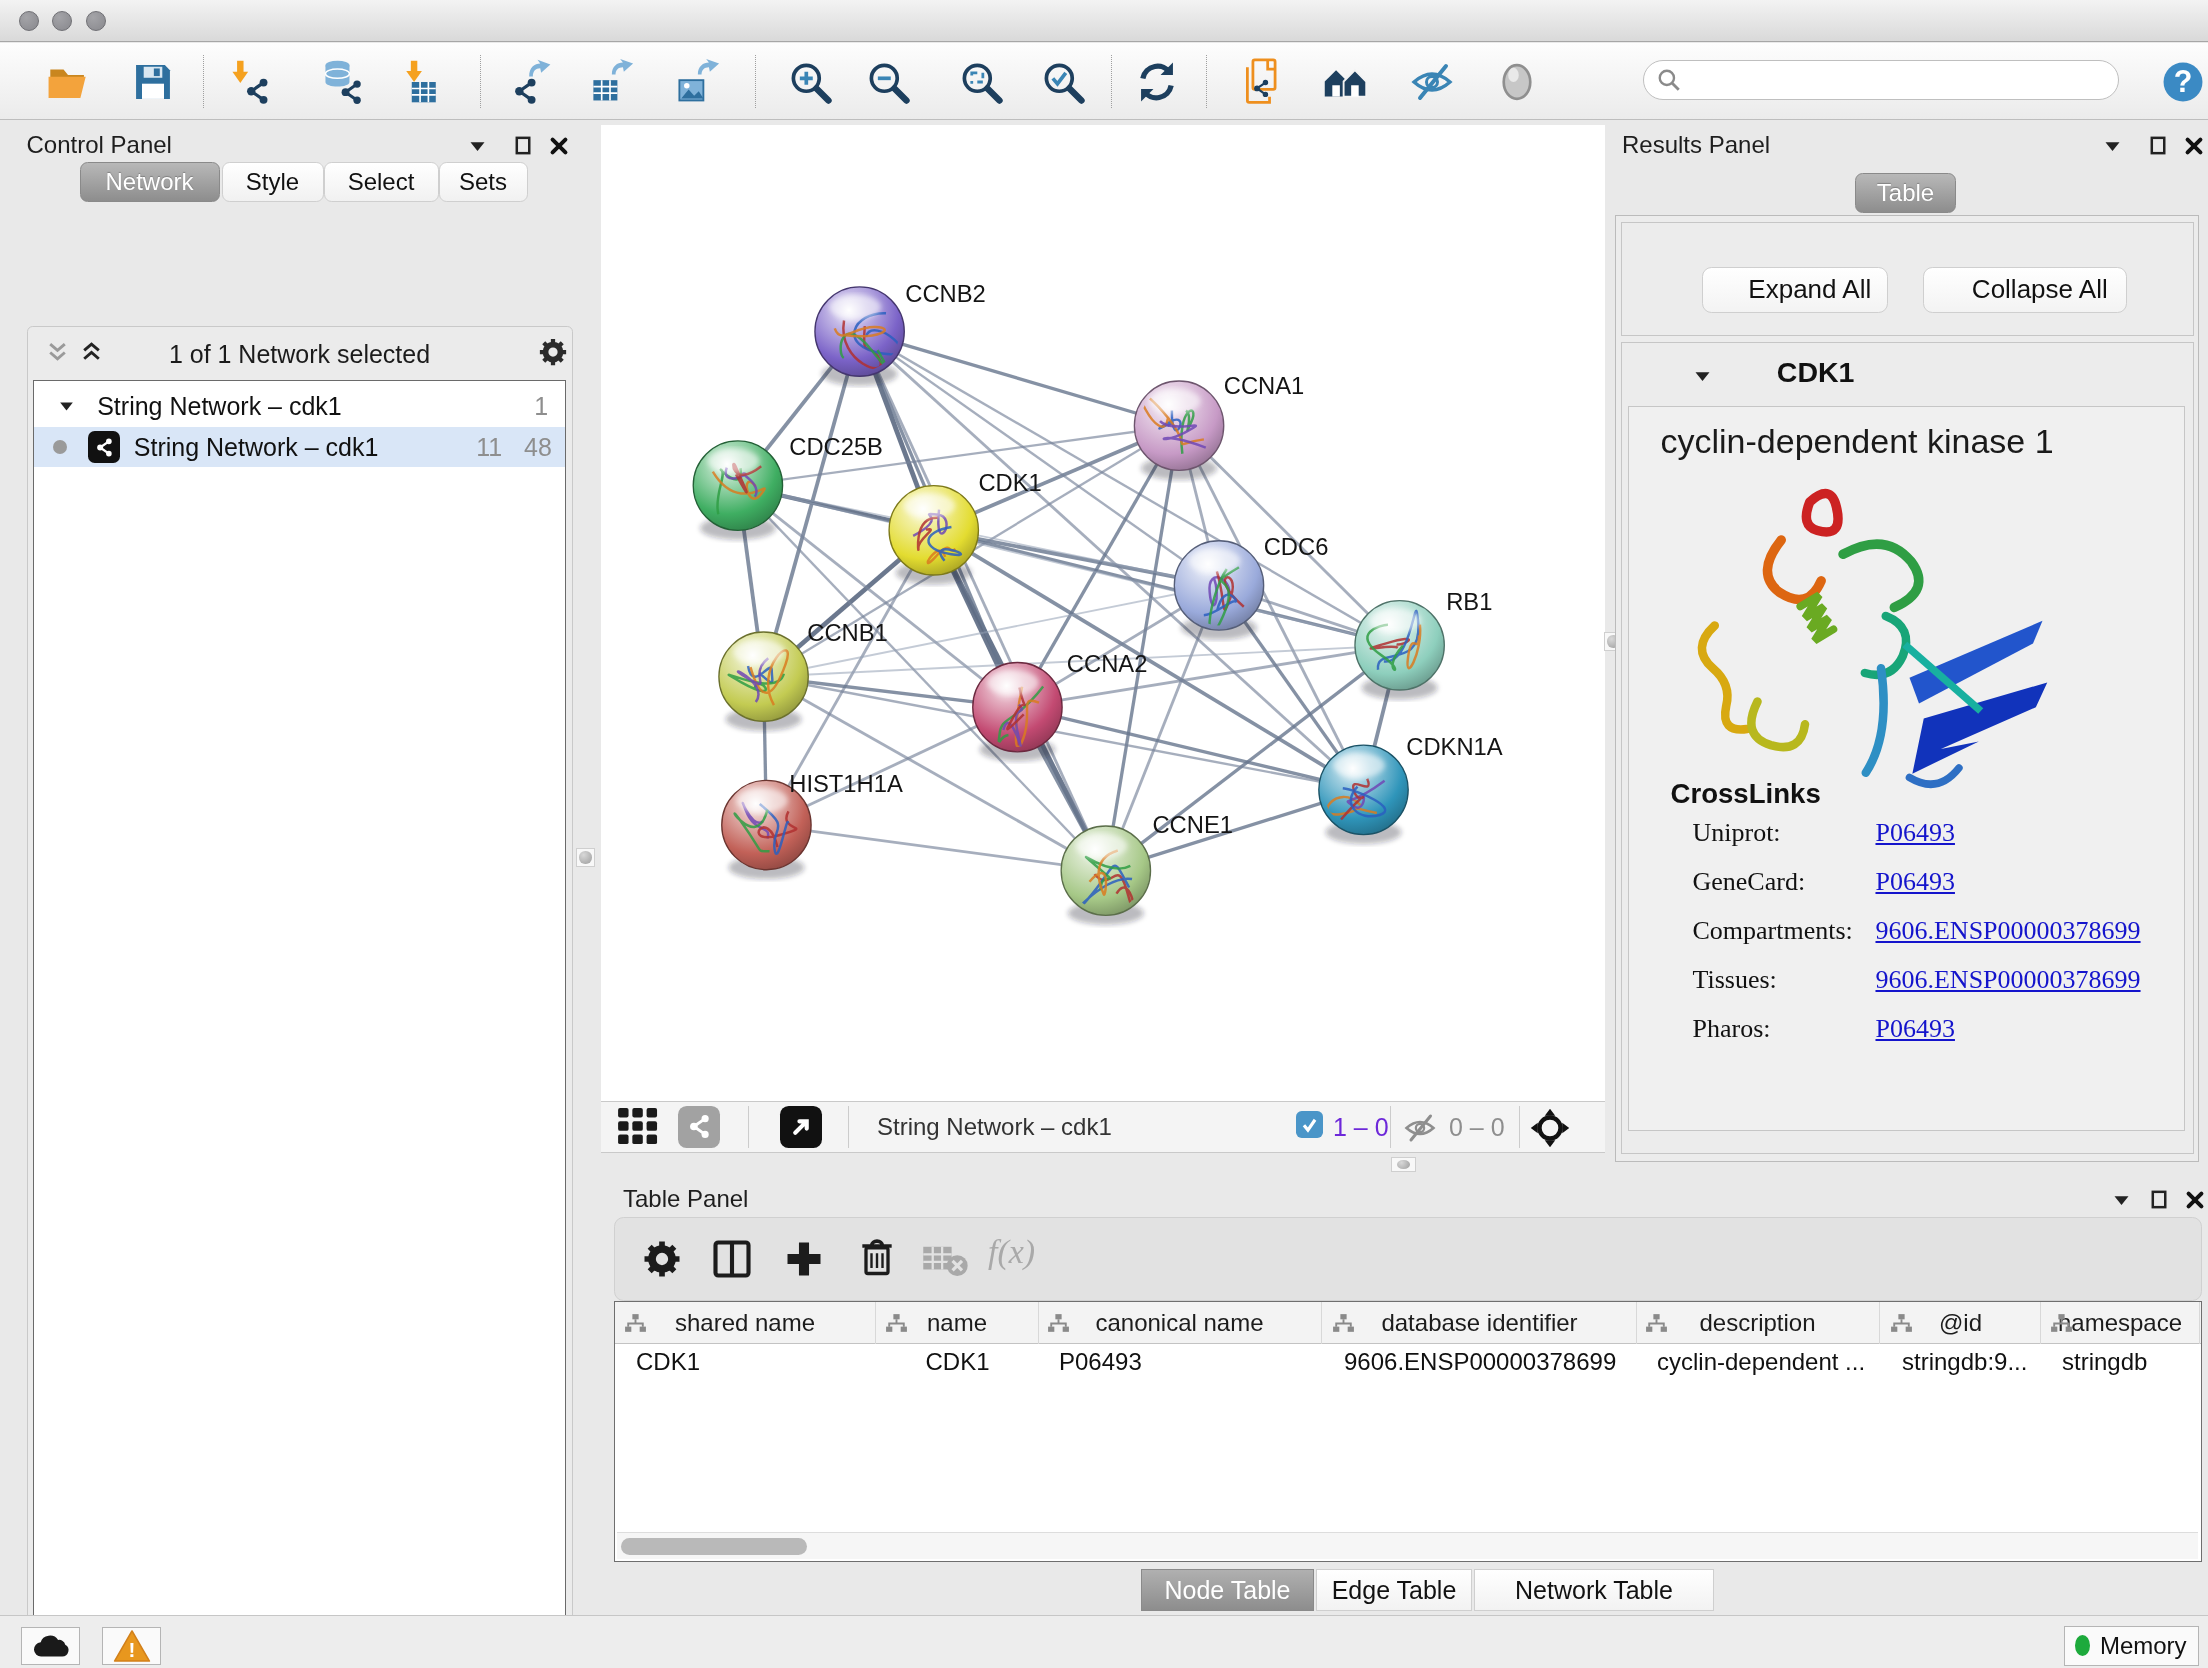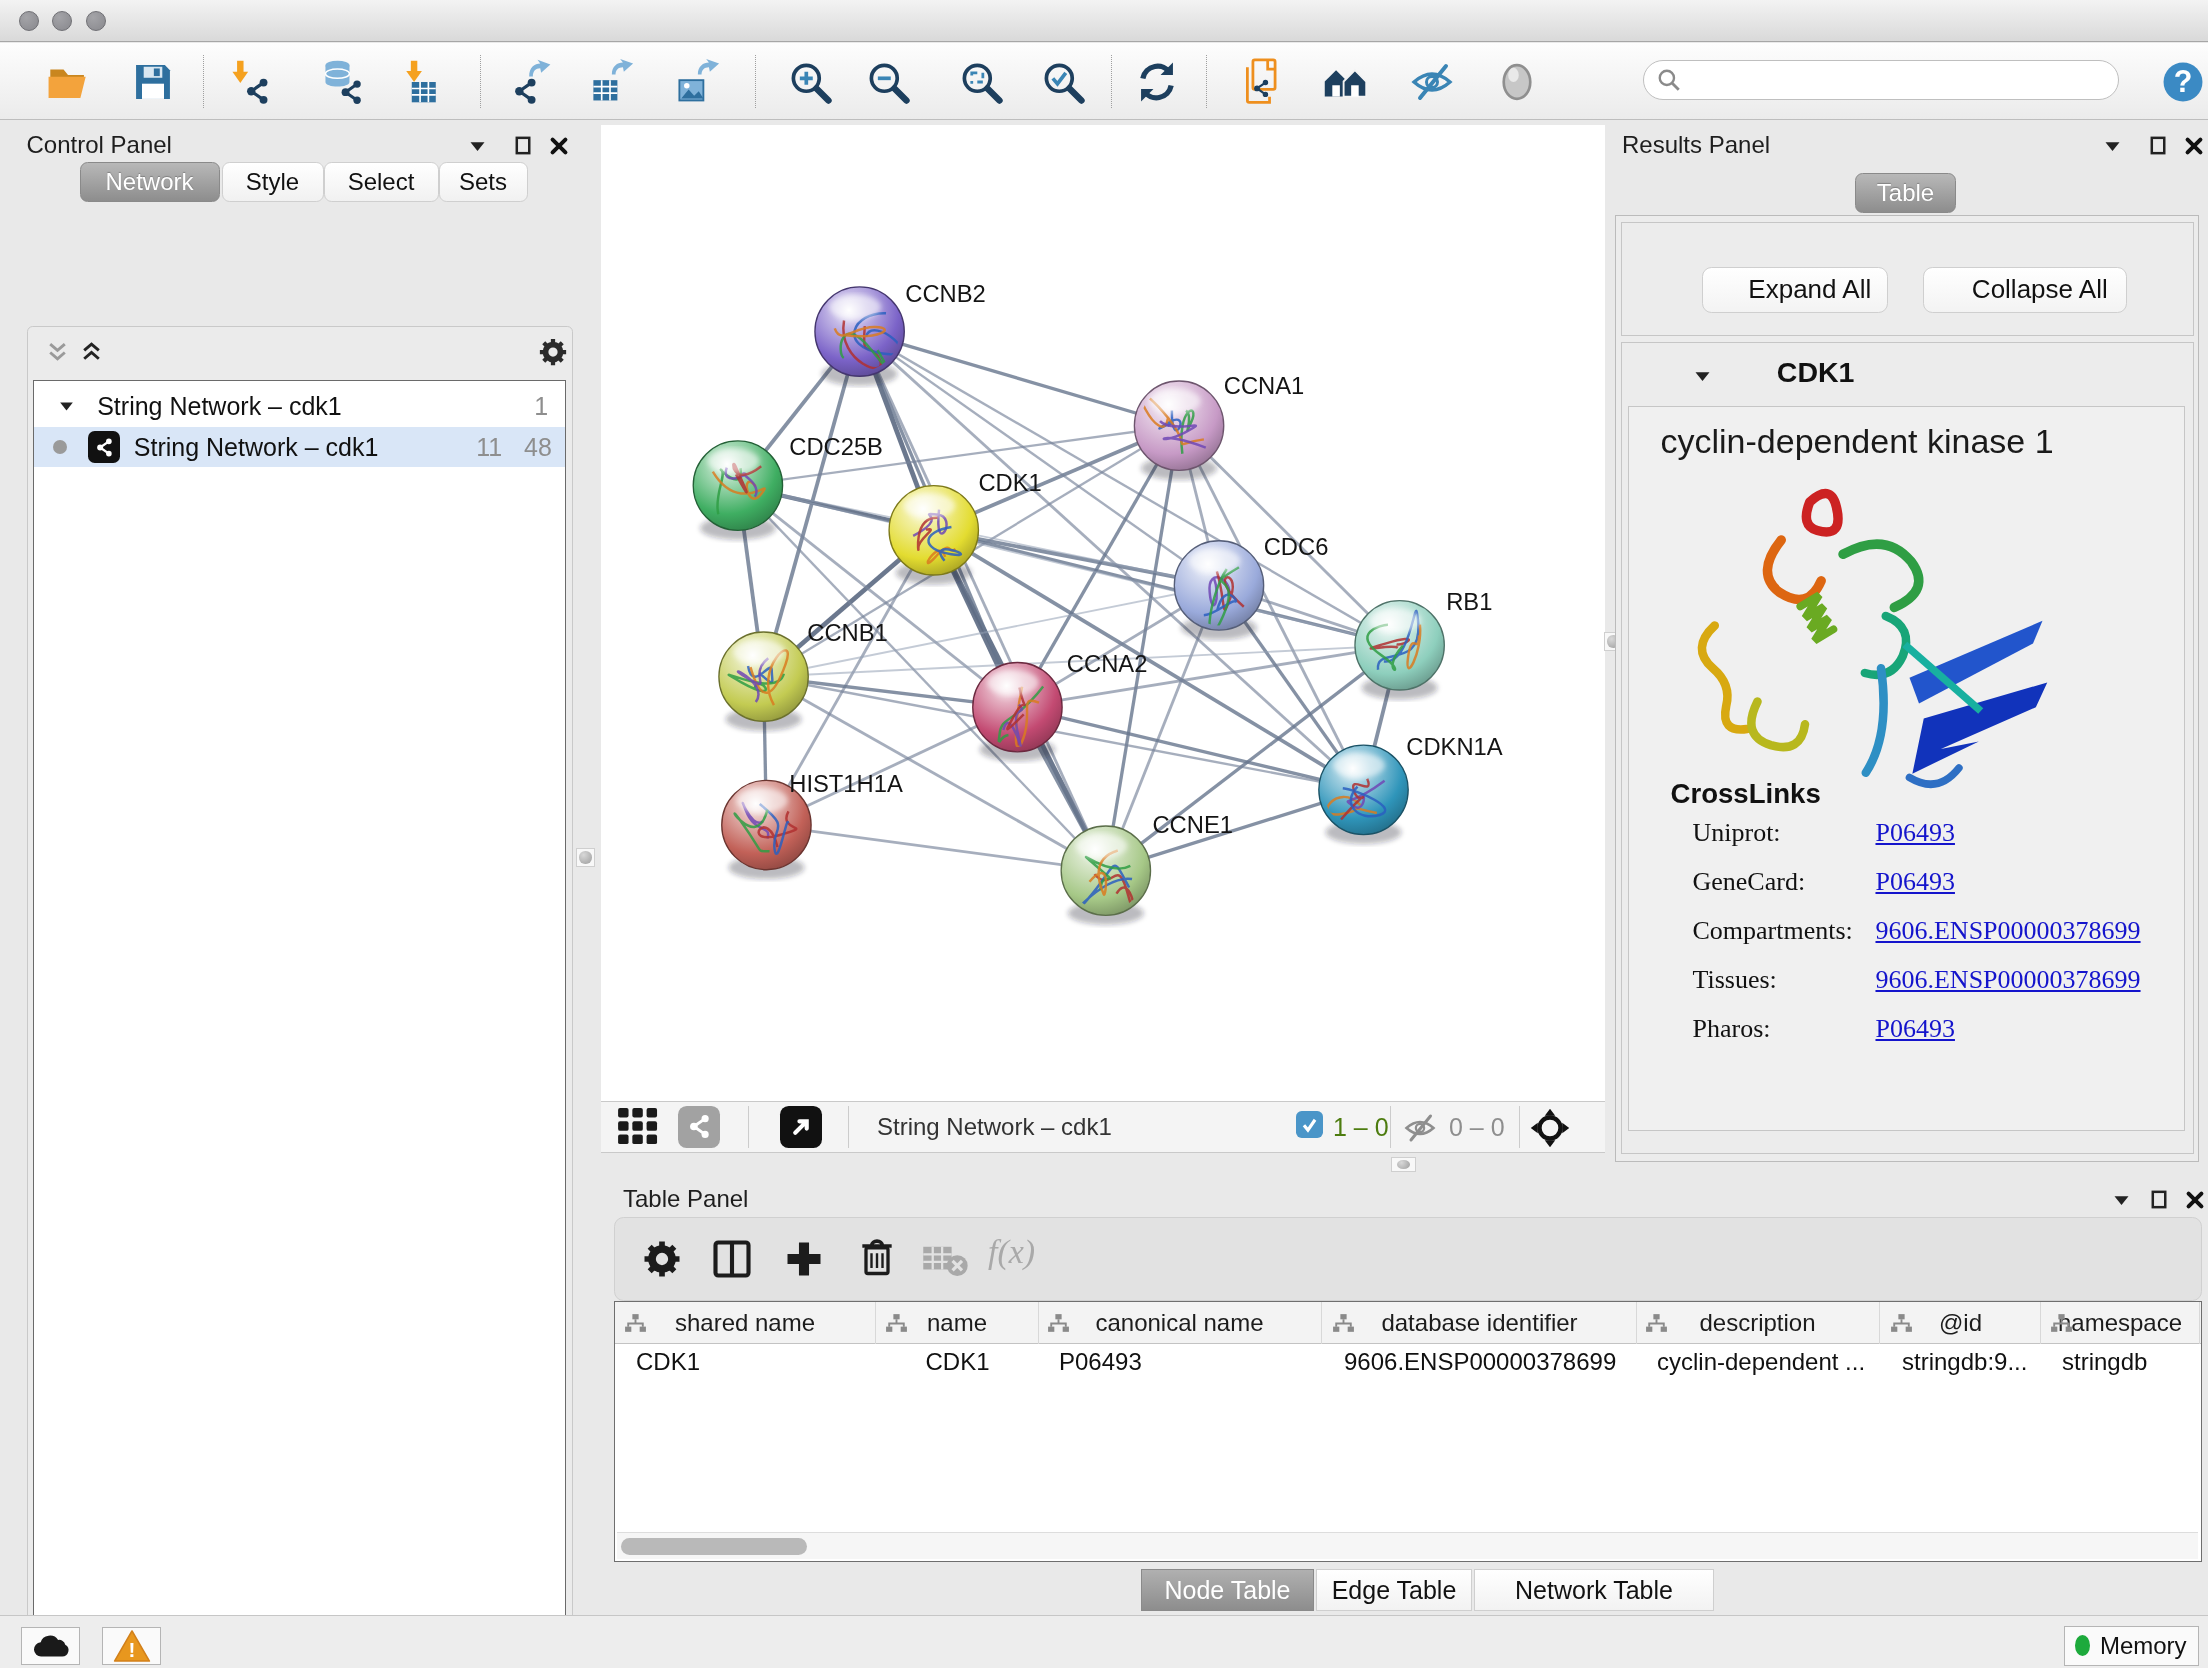--- a/index.html
+++ b/index.html
@@ -324,20 +324,21 @@
       <div class="tab" style="left: 429px; top: 41px; width: 89px;">Sets</div>
     </div>
 
   <div id="cp-box">
     <svg class="abs" style="left:17px; top:13.3px; color:#9a9a9a" width="25" height="25" viewBox="0 0 24 24">
         <use href="#i-chev2d" width="24" height="24"></use>
       </svg>
     <svg class="abs" style="left:51px; top:13.3px; color:#222" width="25" height="25" viewBox="0 0 24 24">
         <use href="#i-chev2u" width="24" height="24"></use>
       </svg>
+    <div class="abs" style="left:0; top:13.3px; width:100%; text-align:center; font-size:25px; color:#1b1b1b">1 of 1 Network selected</div>
     <svg class="abs" style="left:510px; top:9.5px; color:#2b2b2b" width="30" height="30" viewBox="0 0 24 24">
         <use href="#i-gear" width="24" height="24"></use>
       </svg>
 
     <div id="cp-tree">
       <div class="tree-row" style="top:5.7px">
         <svg style="margin-left:23px; color:#222" width="19" height="19" viewBox="0 0 24 24">
             <use href="#i-tri" width="24" height="24"></use>
           </svg>
         <span class="tree-label" style="margin-left:21px">String Network – cdk1</span>
@@ -678,21 +679,21 @@
   </span>
   <span class="vf-sep" style="left:247px"></span>
   <span class="abs" style="left:276px; top:11.4px; font-size:24px; color:#333">String Network – cdk1</span>
 
   <span class="abs" style="left:695px; top:8.6px; width:27px; height:27px; background:#4a95c8; border-radius:5.7px;
         display:flex; align-items:center; justify-content:center">
     <svg width="19" height="19" viewBox="0 0 24 24">
         <path d="M5 13 l5 6 l9 -13" fill="none" stroke="#fff" stroke-width="4"></path>
       </svg>
   </span>
-  <span class="abs" style="left:732px; top:11.4px; font-size:25px; color:#4d7c0f">1 – 0</span>
+  <span class="abs" style="left:732px; top:11.4px; font-size:25px; color:#6d28d9">1 – 0</span>
   <span class="vf-sep" style="left:789px"></span>
   <svg class="abs" style="left:801px; top:7.6px; color:#8e8e8e" width="36" height="36" viewBox="0 0 48 48">
       <use href="#i-eyeslash" width="48" height="48"></use>
     </svg>
   <span class="abs" style="left:848px; top:11.4px; font-size:25px; color:#8e8e8e">0 – 0</span>
   <span class="vf-sep" style="left:918px"></span>
   <svg class="abs" style="left:928px; top:4.8px" width="42" height="42" viewBox="0 0 48 48">
     <circle cx="24" cy="24" r="12" fill="none" stroke="#111" stroke-width="5"></circle>
     <path d="M24 2 l6 8 h-12 Z M24 46 l6 -8 h-12 Z M2 24 l8 -6 v12 Z M46 24 l-8 -6 v12 Z" fill="#111"></path>
   </svg>

